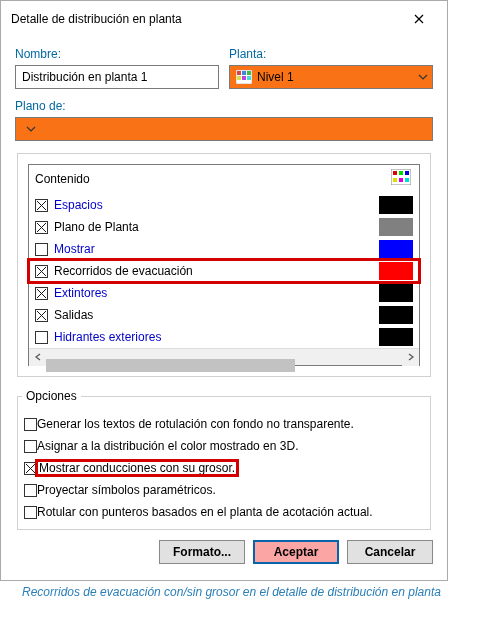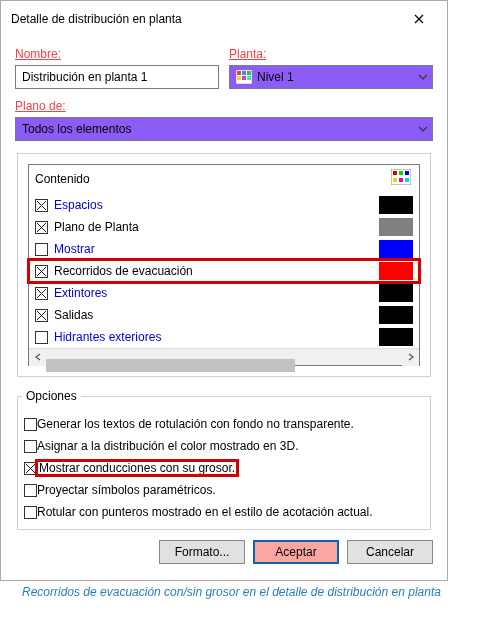--- a/index.html
+++ b/index.html
@@ -4,23 +4,23 @@
 <style>
   * { box-sizing: border-box; font-family: "Segoe UI", Tahoma, sans-serif; }
   body { margin: 0; background: #fff; font-size: 12px; }
   .window { width: 448px; border: 1px solid #aaa; background: #fff; }
   .titlebar { display: flex; align-items: center; justify-content: space-between; padding: 6px 8px 6px 10px; }
   .titlebar .title { font-size: 12px; color: #000; }
   .titlebar .close { width: 40px; height: 24px; display: flex; align-items: center; justify-content: center; cursor: default; }
   .body { padding: 10px 14px 14px 14px; }
   .row { display: flex; gap: 10px; }
   .col { display: flex; flex-direction: column; }
-  .lbl { color: #ef4444; margin-bottom: 4px; text-decoration: underline; }
+  .lbl { color: #0369a1; margin-bottom: 4px; }
   .textinput { height: 24px; border: 1px solid #7a7a7a; padding: 2px 6px; font-size: 12px; background: #fff; }
-  .combo { height: 24px; border: 1px solid #7a7a7a; background: #8b5cf6; display: flex; align-items: center; justify-content: space-between; padding: 0 0 0 6px; position: relative; }
+  .combo { height: 24px; border: 1px solid #7a7a7a; background: #f97316; display: flex; align-items: center; justify-content: space-between; padding: 0 0 0 6px; position: relative; }
   .combo .chev { width: 18px; display: flex; justify-content: center; }
   .fieldset { border: 1px solid #d0d0d0; padding: 10px 10px 6px 4px; margin-top: 12px; position: relative; }
   .content-box { border: 1px solid #7a7a7a; background: #fff; }
   .content-head { display: flex; align-items: center; justify-content: space-between; padding: 4px 8px 6px 6px; }
   .grid-icon { width: 20px; height: 16px; }
   .list { }
   .row-item { display: flex; align-items: center; height: 22px; padding: 0 6px; gap: 6px; }
   .row-item .cb { width: 13px; height: 13px; border: 1px solid #333; background: #fff; display: flex; align-items: center; justify-content: center; flex-shrink: 0; }
   .row-item .cb.checked::after { content: ""; display: block; width: 9px; height: 9px; background:
     linear-gradient(45deg, transparent 45%, #1a1a1a 45%, #1a1a1a 55%, transparent 55%),
@@ -34,21 +34,21 @@
   .sb-btn { width: 17px; height: 17px; background: #f0f0f0; display: flex; align-items: center; justify-content: center; }
   .sb-track { flex: 1; background: #f0f0f0; position: relative; }
   .sb-thumb { position: absolute; left: 0; top: 2px; height: 13px; width: 70%; background: #c2c2c2; }
   .opts .opt-row { display: flex; align-items: center; height: 22px; padding-left: 2px; }
   .opts .cb { width: 13px; height: 13px; border: 1px solid #333; background: #fff; display: flex; align-items: center; justify-content: center; flex-shrink: 0; }
   .opts .cb.checked::after { content: ""; display: block; width: 9px; height: 9px; background:
     linear-gradient(45deg, transparent 45%, #1a1a1a 45%, #1a1a1a 55%, transparent 55%),
     linear-gradient(-45deg, transparent 45%, #1a1a1a 45%, #1a1a1a 55%, transparent 55%);
   }
   .opt-red-wrap { display:inline-block; padding:0 2px; outline:3px solid #d40000; outline-offset:-1px; }
-  .buttons { display: flex; justify-content: flex-end; gap: 8px; padding: 10px 0 2px 0; }
+  .buttons { display: flex; justify-content: flex-end; gap: 8px; padding: 10px 0 2px 0; font-weight: bold; }
   .btn { min-width: 86px; height: 24px; border: 1px solid #888; background: #e1e1e1; display: flex; align-items: center; justify-content: center; font-size: 12px; cursor: default; }
   .btn.primary { border: 2px solid #0a64ad; background: #fca5a5; }
   .caption { color: #2a7fb8; font-style: italic; font-size: 12px; padding: 4px 2px 6px 2px; width: 500px; margin-left: 20px; }
   .level-icon { width:16px; height:14px; flex-shrink:0; }
   legend { padding: 0 4px; font-size: 12px; }
   .chev svg { display:block; }
 </style>
 </head>
 <body>
 
@@ -88,21 +88,20 @@
                 <path d="M1 1 L5 5 L9 1" fill="none" stroke="#333" stroke-width="1.2"></path>
               </svg>
           </span>
         </div>
       </div>
     </div>
 
     <div class="col" style="margin-top:10px">
       <span class="lbl">Plano de:</span>
       <div class="combo">
-        <span>Todos los elementos</span>
         <span class="chev">
           <svg width="10" height="6" viewBox="0 0 10 6">
               <path d="M1 1 L5 5 L9 1" fill="none" stroke="#333" stroke-width="1.2"></path>
             </svg>
         </span>
       </div>
     </div>
 
     <fieldset class="fieldset" style="padding:10px">
       <div class="content-box">
@@ -189,21 +188,21 @@
           <div class="opt-row">
             <span class="cb checked"></span>
             <span class="opt-red-wrap"><span>Mostrar conducciones con su grosor.</span></span>
           </div>
           <div class="opt-row">
             <span class="cb"></span>
             <span>Proyectar símbolos paramétricos.</span>
           </div>
           <div class="opt-row">
             <span class="cb"></span>
-            <span>Rotular con punteros mostrado en el estilo de acotación actual.</span>
+            <span>Rotular con punteros basados en el planta de acotación actual.</span>
           </div>
         </div>
     </fieldset>
 
     <div class="buttons">
       <div class="btn">
           <span>Formato...</span>
         </div>
       <div class="btn primary">
           <span>Aceptar</span>

